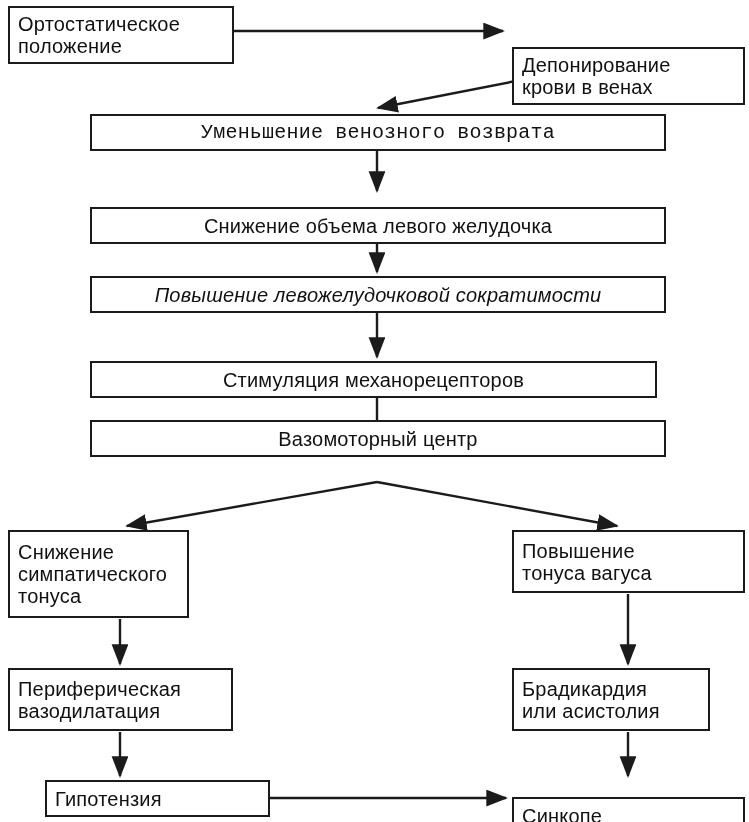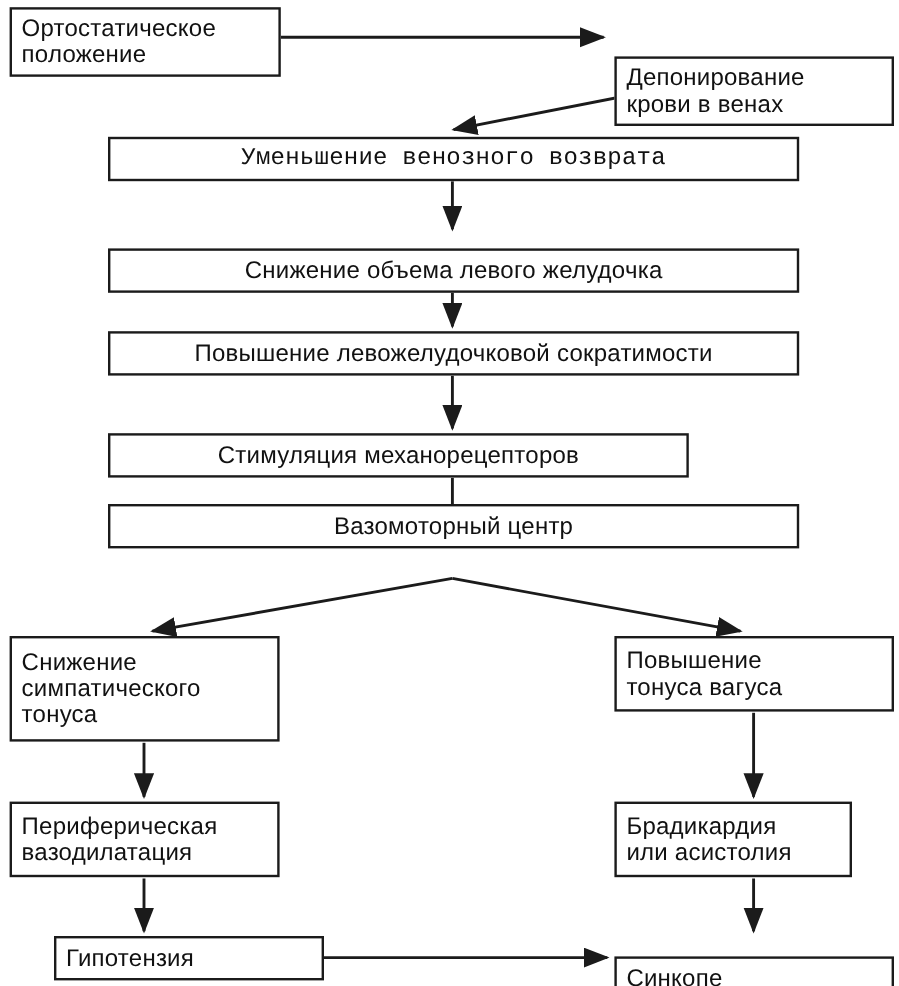--- a/index.html
+++ b/index.html
@@ -68,27 +68,27 @@
   <div class="box" style="left:8px; top:6px; width:226px; height:58px;">Ортостатическое
 положение</div>
 
   <div class="box" style="left:512px; top:6px; width:233px; height:58px;margin-top:41px;">Депонирование
 крови в венах</div>
 
   <div class="box center" style="left:90px; top:114px; width:576px; height:37px;font-family:Liberation Mono, monospace;">Уменьшение венозного возврата</div>
 
   <div class="box center" style="left:90px; top:195px; width:576px; height:37px;margin-top:12px;">Снижение объема левого желудочка</div>
 
-  <div class="box center" style="left:90px; top:276px; width:576px; height:37px;">Повышение левожелудочковой сократимости</div>
+  <div class="box center" style="left:90px; top:276px; width:576px; height:37px;font-style:italic;">Повышение левожелудочковой сократимости</div>
 
-  <div class="box center" style="left:90px; top:361px; width:484px; height:37px;text-align:center;">Стимуляция механорецепторов</div>
+  <div class="box center" style="left:90px; top:361px; width:567px; height:37px;text-align:center;">Стимуляция механорецепторов</div>
 
   <div class="box center" style="left:90px; top:420px; width:576px; height:37px;">Вазомоторный центр</div>
 
-  <div class="box" style="left:8px; top:530px; width:225px; height:88px;">Снижение
+  <div class="box" style="left:8px; top:530px; width:181px; height:88px;">Снижение
 симпатического
 тонуса</div>
 
   <div class="box" style="left:8px; top:668px; width:225px; height:63px;">Периферическая
 вазодилатация</div>
 
   <div class="box" style="left:512px; top:530px; width:233px; height:63px;">Повышение
 тонуса вагуса</div>
 
   <div class="box" style="left:512px; top:668px; width:198px; height:63px;">Брадикардия

